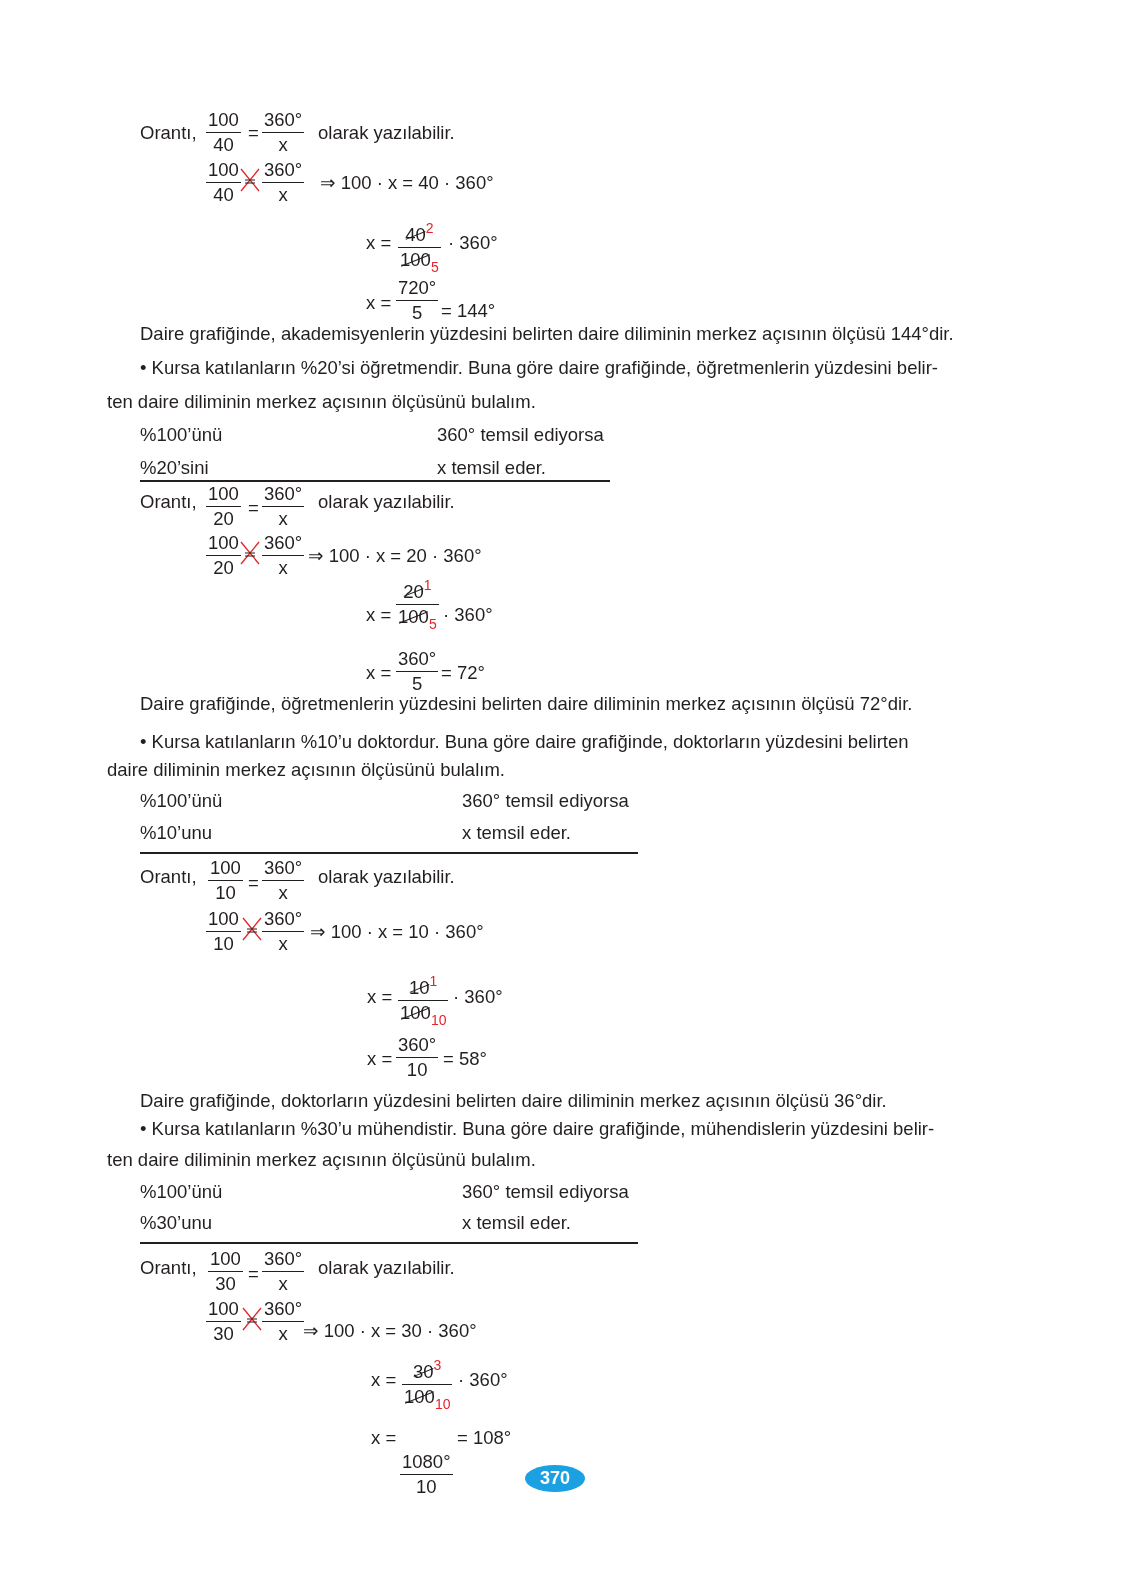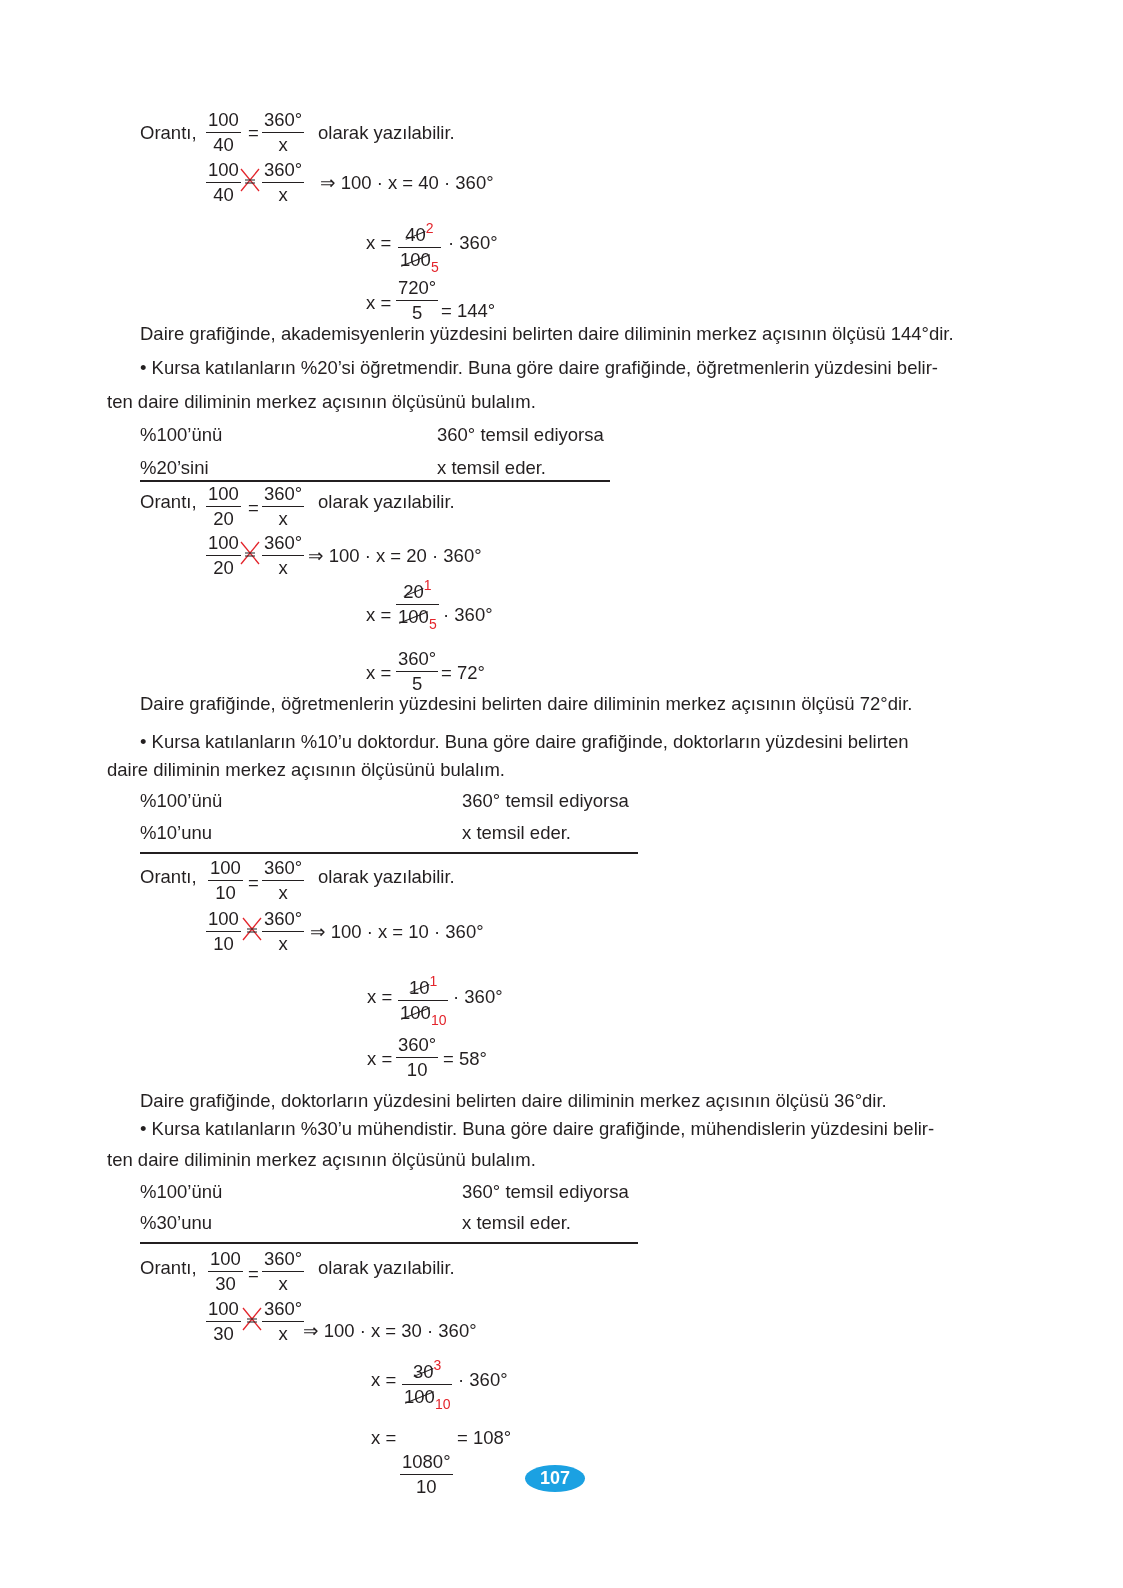--- a/index.html
+++ b/index.html
@@ -261,13 +261,13 @@
 
   <span class="abs txt" style="left:371px;top:1427px;">x =</span>
   <div class="frac" style="left:400px;top:1452px;">
     <span class="num">1080°</span>
       <span class="bar"></span>
       <span class="den">10</span>
   </div>
   <span class="abs txt" style="left:457px;top:1427px;">= 108°</span>
 </div>
 
-<div class="page-badge">107</div>
+<div class="page-badge">370</div>
 
 </body></html>

